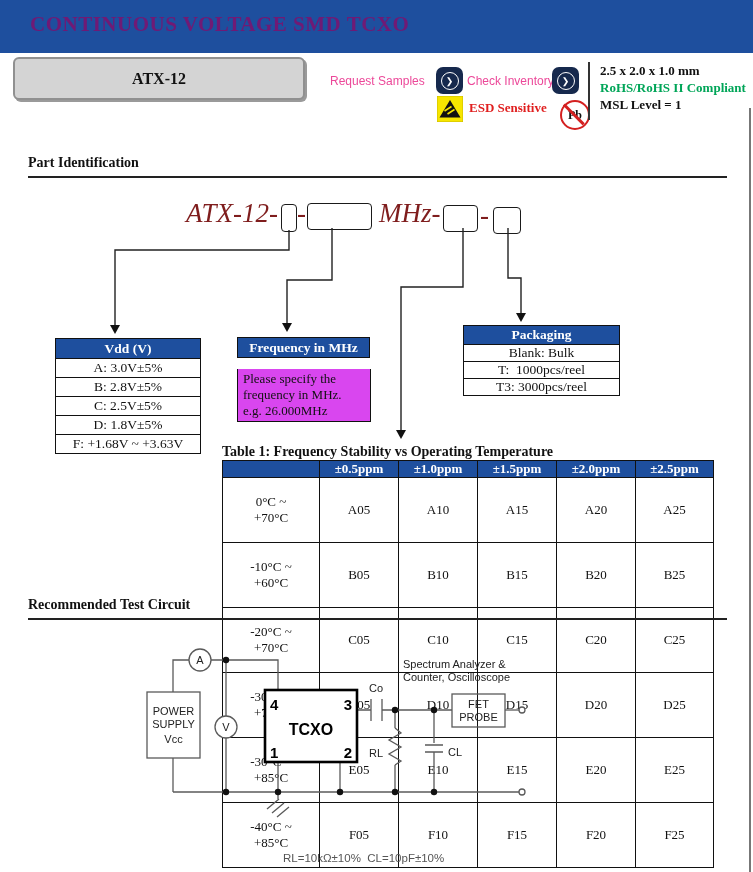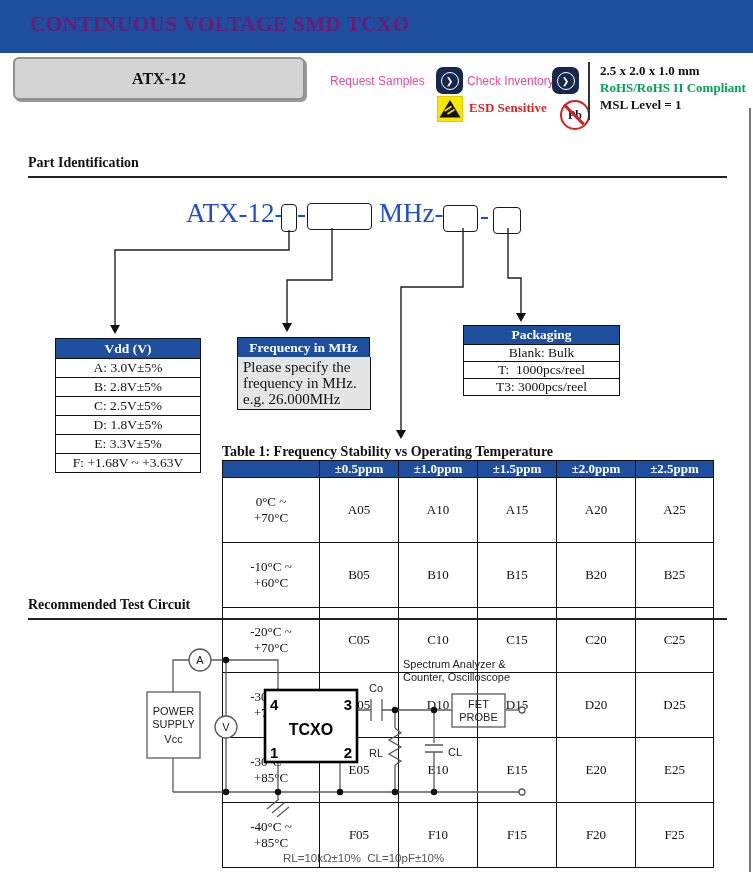--- a/index.html
+++ b/index.html
@@ -25,32 +25,32 @@
   .vdiv{left:588px;top:62px;width:0;height:58px;border-left:2px solid #333;}
   .specs{left:600px;top:62px;width:150px;font-size:13px;font-weight:bold;line-height:17px;}
   .specs .g{color:#00a558;}
   .rborder{left:749px;top:108px;width:0;height:764px;border-left:2px solid #777;}
 
   
   .shead{font-size:14px;font-weight:bold;color:#111;}
   .srule{height:0;border-top:2px solid #222;width:699px;left:28px;}
 
   
-  .pn{font-size:27px;color:#1d4ed8;}
+  .pn{font-size:27px;color:#7f1d1d;font-style:italic;}
   .pnbox{border:1.6px solid #1a1a1a;border-radius:4px;background:#fff;}
 
   svg text{font-family:"Liberation Sans",sans-serif;}
 
   
   table{border-collapse:collapse;}
   .opt{position:absolute;table-layout:fixed;font-size:13.5px;}
   .opt th{background:#1e4f9e;color:#fff;font-weight:bold;border:1.2px solid #111;padding:0;}
   .opt td{border:1.2px solid #111;text-align:center;padding:0;white-space:pre;}
-  .freqbody{position:absolute;border:1.2px solid #111;border-top:none;background:#e5e5e5;
-            font-size:15px;line-height:16px;padding:2px 0 2px 5px;}
+  .freqbody{position:absolute;border:1.2px solid #111;border-top:none;background:#d946ef;
+            font-size:13px;line-height:16px;padding:2px 0 2px 5px;margin-top:12px;}
   .t1title{font-size:14px;font-weight:bold;}
   .t1{position:absolute;table-layout:fixed;font-size:13px;}
   .t1 th{background:#1e4f9e;color:#fff;border:1.2px solid #111;padding:0;height:16px;font-weight:bold;}
   .t1 td{border:1.2px solid #111;text-align:center;padding:16px;height:15px;}
 
   .notes{font-family:"Liberation Sans",sans-serif;font-size:11.5px;color:#555;line-height:12.5px;white-space:pre;}
 </style>
 </head>
 <body>
 
@@ -129,23 +129,20 @@
           <td style="height:18px;">A: 3.0V±5%</td>
         </tr>
     <tr>
           <td style="height:18px;">B: 2.8V±5%</td>
         </tr>
     <tr>
           <td style="height:18px;">C: 2.5V±5%</td>
         </tr>
     <tr>
           <td style="height:18px;">D: 1.8V±5%</td>
-        </tr>
-    <tr>
-          <td style="height:18px;">E: 3.3V±5%</td>
         </tr>
     <tr>
           <td style="height:18px;">F: +1.68V ~ +3.63V</td>
         </tr>
   </tbody>
     </table>
 
   <table class="opt" style="left:237px;top:337px;width:133px;">
     <tbody>
         <tr>

